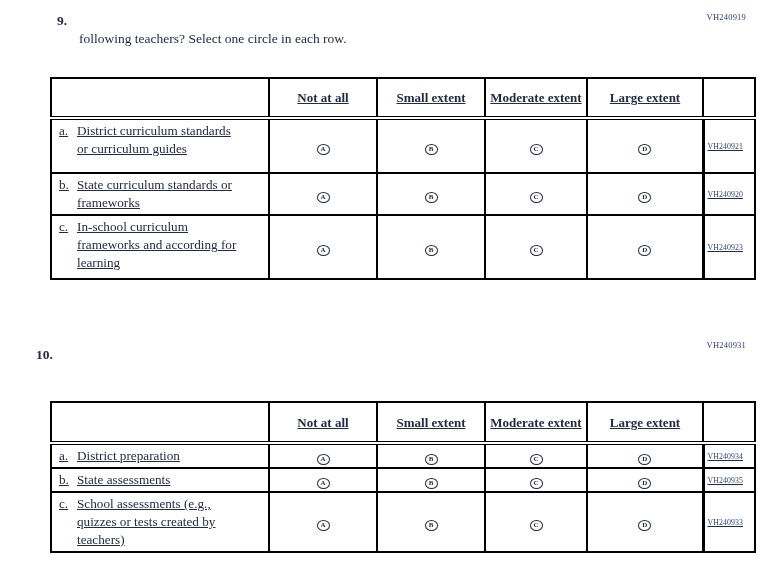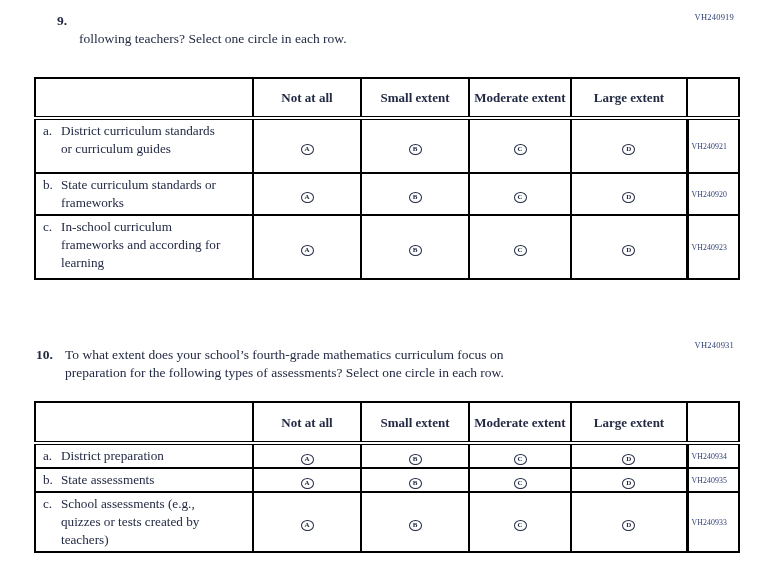--- a/index.html
+++ b/index.html
@@ -12,37 +12,37 @@
   .page{
     position:relative;
     width:768px;height:579px;
     background:var(--bg);
     color:var(--ink);
     font-family:"Liberation Serif", serif;
     overflow:hidden;
   }
   .qblock{position:absolute;left:0;width:768px;}
   .corner-code{
-    position:absolute;right:34px;top:0;
+    position:absolute;right:22px;top:0;
     font-size:8.5px;letter-spacing:0.2px;
     color:var(--codecol);
   }
   .qhead{display:flex;}
   .qhead-9{padding-left:57px;}
   .qhead-9 .qnum{width:22px;}
   .qhead-10{padding-left:50px;}
   .qhead-10 .qnum{width:29px;}
   .qnum{font-weight:bold;flex:none;font-size:13.5px;line-height:18px;}
   .qtext{font-size:13.5px;line-height:18px;width:610px;}
   .qtext b{font-weight:normal;}
 
   table.grid{
-    position:absolute;left:34px;
+    position:absolute;left:50px;
     border-collapse:collapse;table-layout:fixed;
-    width:704px;color:var(--ink);
+    width:704px;color:var(--ink);text-decoration:underline;
   }
   .grid th,.grid td{border:2px solid var(--line);padding:0;overflow:hidden;}
   .grid thead th{
     border-bottom:4px double var(--line);
     font-size:13px;font-weight:bold;
     text-align:center;vertical-align:middle;line-height:15px;
     padding:0 2px;
   }
   .grid td.label{
     vertical-align:top;
@@ -142,24 +142,20 @@
         <td class="opt"><span class="circle">D</span></td>
         <td class="code">VH240923</td>
       </tr>
     </tbody>
   </table>
 
   <section class="qblock" style="top:340px;">
     <div class="corner-code">VH240931</div>
     <div class="qhead qhead-10" style="margin-top:6px;padding-left:36px;">
       <span class="qnum">10.</span>
-      <div class="qtext">
-        <span>To what extent does your school’s fourth-grade mathematics curriculum focus on</span><br>
-        <span>preparation for the following types of assessments? Select </span><b>one</b><span> circle in each row.</span>
-      </div>
     </div>
   </section>
 
   <table class="grid" style="top:401px;">
     <colgroup>
       <col style="width:218px">
         <col style="width:108px">
         <col style="width:108px">
       <col style="width:102px">
         <col style="width:116px">

